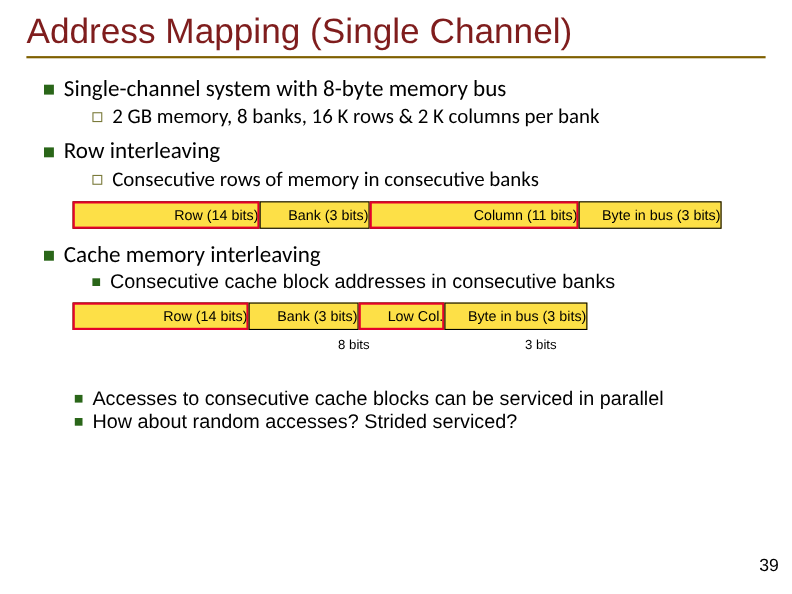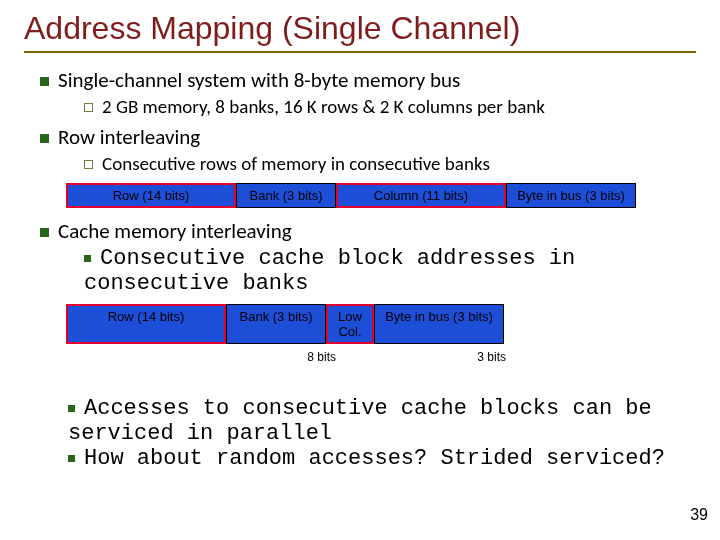--- a/index.html
+++ b/index.html
@@ -50,32 +50,32 @@
   li.hollow::before {
     content: '';
     display: inline-block;
     width: 7px; height: 7px;
     border: 1px solid #7a7a3a;
     margin-right: 9px;
     vertical-align: 1px;
   }
   .t-main { font-size: 21px; font-family: "Trebuchet MS","Calibri",sans-serif; }
   .t-sub { font-size: 19px; font-family: "Trebuchet MS","Calibri",sans-serif; }
-  .t-sub2 { font-size: 22px; font-family: Liberation Mono, monospace; }
+  .t-sub2 { font-size: 18px; font-family: Liberation Sans, sans-serif; }
   .diagram-row {
     margin: 8px 0 10px 42px;
     display: flex;
     font-family: Arial, Helvetica, sans-serif;
     font-size: 13px;
   }
   .cell {
     border: 1px solid #000;
     padding: 4px 0;
-    text-align: center;
-    background: #1d4ed8;
+    text-align: right;
+    background: #fde047;
   }
   .hl { outline: 2px solid #e4002b; outline-offset: -2px; }
   .labels-row {
     margin: -4px 0 8px 42px;
     display: flex;
     font-family: Arial, Helvetica, sans-serif;
     font-size: 12px;
   }
   .lbl { text-align: right; }
   .page-num {
@@ -104,36 +104,36 @@
     <li class="green"><span class="t-main">Row interleaving</span>
       <ul class="sub">
         <li class="hollow"><span class="t-sub">Consecutive rows of memory in consecutive banks</span></li>
       </ul>
     </li>
   </ul>
 
   <div class="diagram-row">
     <div class="cell hl" style="width:170px">Row (14 bits)</div>
     <div class="cell" style="width:100px">Bank (3 bits)</div>
-    <div class="cell hl" style="width:170px">Column (11 bits)</div>
+    <div class="cell hl" style="width:190px">Column (11 bits)</div>
     <div class="cell" style="width:130px">Byte in bus (3 bits)</div>
   </div>
 
   <ul class="top">
     <li class="green"><span class="t-main">Cache memory interleaving</span>
       <ul class="sub">
         <li class="small-green"><span class="t-sub2">Consecutive cache block addresses in consecutive banks</span></li>
       </ul>
     </li>
   </ul>
 
   <div class="diagram-row">
     <div class="cell hl" style="width:160px">Row (14 bits)</div>
     <div class="cell" style="width:100px">Bank (3 bits)</div>
-    <div class="cell hl" style="width:48px">Low Col.</div>
+    <div class="cell hl" style="width:78px">Low Col.</div>
     <div class="cell" style="width:130px">Byte in bus (3 bits)</div>
   </div>
   <div class="labels-row">
     <div class="lbl" style="width:160px"></div>
     <div class="lbl" style="width:110px">8 bits</div>
     <div class="lbl" style="width:100px"></div>
     <div class="lbl" style="width:70px">3 bits</div>
     <div class="lbl" style="width:130px"></div>
   </div>
 

